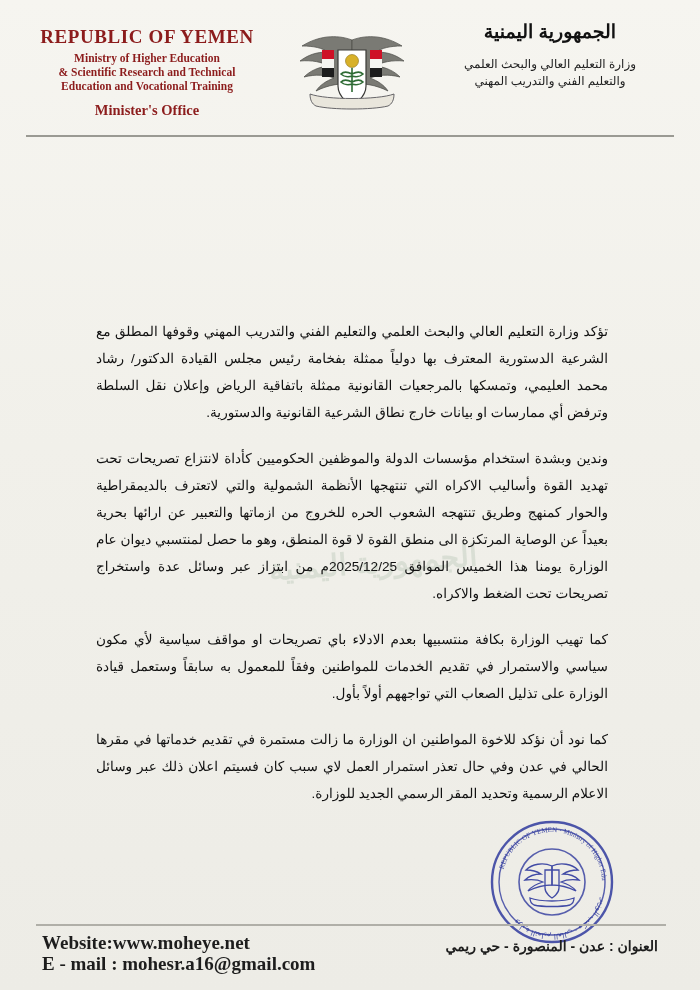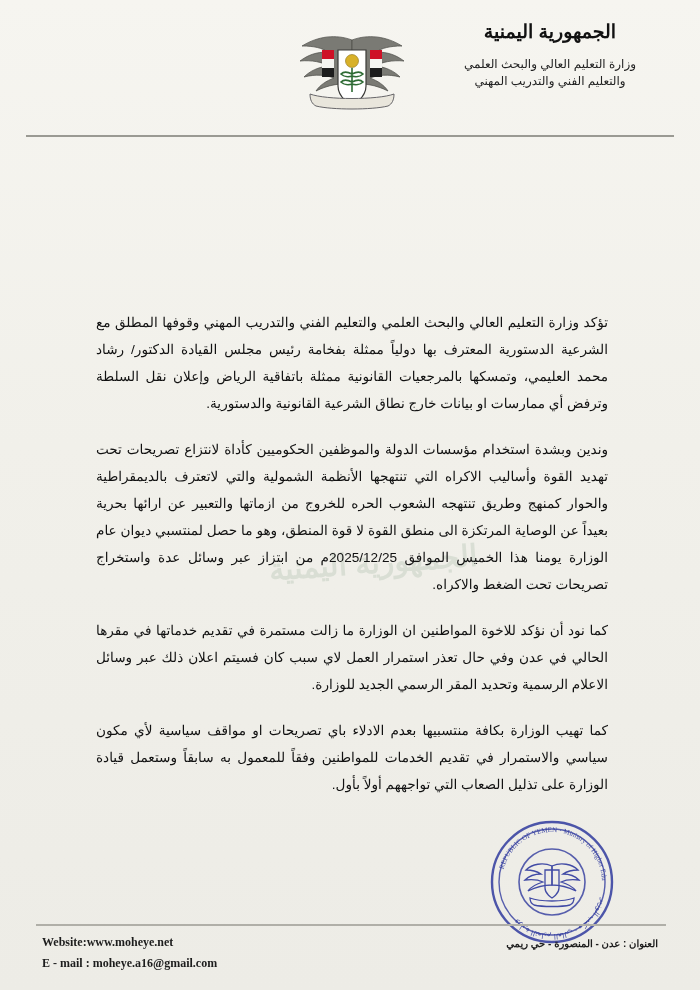--- a/index.html
+++ b/index.html
@@ -129,21 +129,21 @@
     top: 305px;
     left: 96px;
     width: 512px;
     direction: rtl;
     text-align: justify;
     font-size: 13.6px;
     line-height: 27px;
     color: #111;
   }
   .body-text p {
-    margin: 4px 0 19px 0;
+    margin: 13px 0 19px 0;
     text-align: justify;
     text-justify: inter-word;
   }
   .body-text p:last-child { margin-bottom: 0; }
 
   .signature {
     position: absolute;
     top: 816px;
     left: 96px;
     width: 512px;
@@ -187,42 +187,47 @@
     left: 36px;
     width: 630px;
     height: 1.5px;
     background: #b0afa8;
   }
   .ftr-left {
     position: absolute;
     left: 42px;
     top: 932px;
     font-family: "Liberation Serif", serif;
-    font-size: 12px;
+    font-size: 19px;
     line-height: 21px;
     color: #1d1d1d;
     font-weight: bold;
   }
   .ftr-right {
     position: absolute;
     right: 42px;
     top: 938px;
     direction: rtl;
-    font-size: 10px;
+    font-size: 14px;
     color: #1d1d1d;
     font-weight: bold;
   }
 </style>
 </head>
 <body>
 
 <div class="page">
 
   <div class="header">
 
+    <div class="hdr-left">
+      <div class="l1">REPUBLIC OF YEMEN</div>
+      <div class="l2">Ministry of Higher Education<br>&amp; Scientific Research and Technical<br>Education and Vocational Training</div>
+      <div class="l3">Minister's Office</div>
+    </div>
 
     <div class="hdr-center">
       <svg class="emblem" width="140" height="112" viewBox="0 0 140 112">
 
         <g fill="#7a7a74" stroke="#4a4a46" stroke-width="0.7">
           <path d="M70 26 C54 20 36 22 20 32 C32 32 40 34 46 38 C34 38 26 41 18 47 C30 46 40 48 47 52 C36 53 28 57 22 63 C34 60 44 61 52 64 C44 67 38 71 34 77 C46 71 58 69 70 70 Z"></path>
           <path d="M70 26 C86 20 104 22 120 32 C108 32 100 34 94 38 C106 38 114 41 122 47 C110 46 100 48 93 52 C104 53 112 57 118 63 C106 60 96 61 88 64 C96 67 102 71 106 77 C94 71 82 69 70 70 Z"></path>
         </g>
 
         <path d="M56 36 L84 36 L84 72 C84 84 70 92 70 92 C70 92 56 84 56 72 Z" fill="#ffffff" stroke="#3a3a38" stroke-width="1.2"></path>
@@ -251,22 +256,22 @@
   </div>
 
   <div class="hdr-rule"></div>
 
   <div class="watermark">الجمهورية اليمنية</div>
 
 
   <div class="body-text">
     <p>تؤكد وزارة التعليم العالي والبحث العلمي والتعليم الفني والتدريب المهني وقوفها المطلق مع الشرعية الدستورية المعترف بها دولياً ممثلة بفخامة رئيس مجلس القيادة الدكتور/ رشاد محمد العليمي، وتمسكها بالمرجعيات القانونية ممثلة باتفاقية الرياض وإعلان نقل السلطة وترفض أي ممارسات او بيانات خارج نطاق الشرعية القانونية والدستورية.</p>
     <p>وندين وبشدة استخدام مؤسسات الدولة والموظفين الحكوميين كأداة لانتزاع تصريحات تحت تهديد القوة وأساليب الاكراه التي تنتهجها الأنظمة الشمولية والتي لاتعترف بالديمقراطية والحوار كمنهج وطريق تنتهجه الشعوب الحره للخروج من ازماتها والتعبير عن ارائها بحرية بعيداً عن الوصاية المرتكزة الى منطق القوة لا قوة المنطق، وهو ما حصل لمنتسبي ديوان عام الوزارة يومنا هذا الخميس الموافق 2025/12/25م من ابتزاز عبر وسائل عدة واستخراج تصريحات تحت الضغط والاكراه.</p>
+    <p>كما تهيب الوزارة بكافة منتسبيها بعدم الادلاء باي تصريحات او مواقف سياسية لأي مكون سياسي والاستمرار في تقديم الخدمات للمواطنين وفقاً للمعمول به سابقاً وستعمل قيادة الوزارة على تذليل الصعاب التي تواجههم أولاً بأول.</p>
     <p>كما نود أن نؤكد للاخوة المواطنين ان الوزارة ما زالت مستمرة في تقديم خدماتها في مقرها الحالي في عدن وفي حال تعذر استمرار العمل لاي سبب كان فسيتم اعلان ذلك عبر وسائل الاعلام الرسمية وتحديد المقر الرسمي الجديد للوزارة.</p>
-    <p>كما تهيب الوزارة بكافة منتسبيها بعدم الادلاء باي تصريحات او مواقف سياسية لأي مكون سياسي والاستمرار في تقديم الخدمات للمواطنين وفقاً للمعمول به سابقاً وستعمل قيادة الوزارة على تذليل الصعاب التي تواجههم أولاً بأول.</p>
   </div>
 
 
   <svg class="stamp" viewBox="0 0 128 128">
     <defs>
       <path id="arcTop" d="M 64,64 m -50,0 a 50,50 0 1,1 100,0" fill="none"></path>
       <path id="arcBottom" d="M 64,64 m 52,0 a 52,52 0 1,1 -104,0" fill="none"></path>
       <path id="arcTop2" d="M 64,64 m -41,0 a 41,41 0 1,1 82,0" fill="none"></path>
     </defs>
     <circle cx="64" cy="64" r="60" fill="none" stroke="#2f3a9e" stroke-width="2.4" opacity="0.85"></circle>
@@ -283,17 +288,17 @@
       <path d="M64 48 C55 44 44 46 38 52 C45 52 50 54 53 56 C46 56 41 58 37 62 C45 61 51 62 55 64 C48 66 43 69 40 73 C50 68 58 67 64 67 Z"></path>
       <path d="M64 48 C73 44 84 46 90 52 C83 52 78 54 75 56 C82 56 87 58 91 62 C83 61 77 62 73 64 C80 66 85 69 88 73 C78 68 70 67 64 67 Z"></path>
       <path d="M57 52 L71 52 L71 70 C71 76 64 80 64 80 C64 80 57 76 57 70 Z"></path>
       <path d="M42 80 C52 84 76 84 86 80 C86 84 84 86 82 87 C74 89 54 89 46 87 C44 86 42 84 42 80 Z"></path>
     </g>
   </svg>
 
   <div class="ftr-rule"></div>
   <div class="ftr-left">
     <div>Website:www.moheye.net</div>
-    <div>E - mail : moheye.a16@gmail.com</div>
+    <div>E - mail : mohesr.a16@gmail.com</div>
   </div>
   <div class="ftr-right">العنوان : عدن - المنصورة - حي ريمي</div>
 
 </div>
 
 </body></html>

